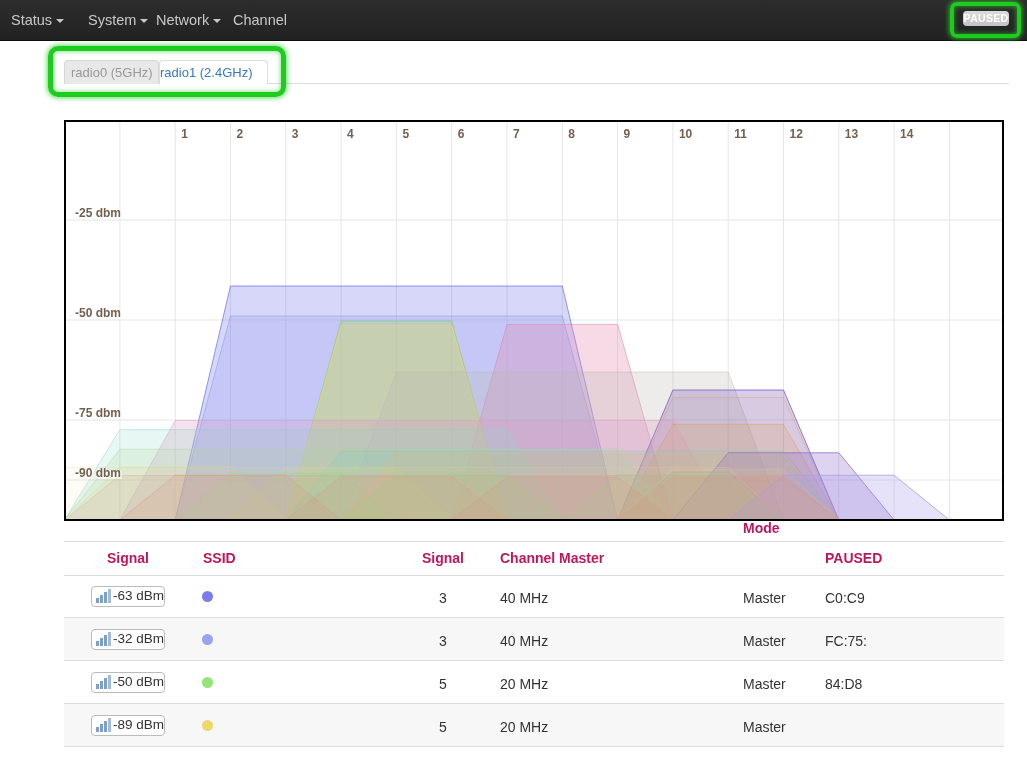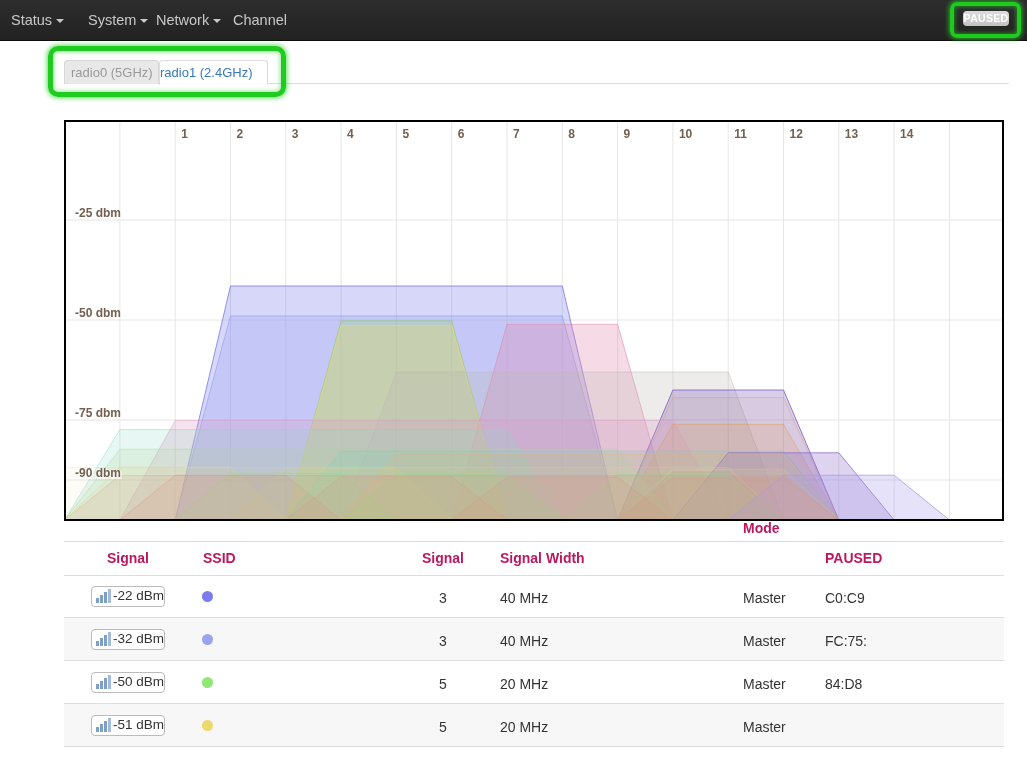--- a/index.html
+++ b/index.html
@@ -113,31 +113,31 @@
 <div class="hline" style="top:575px"></div>
 <div class="hline" style="top:617px"></div>
 <div class="stripe" style="top:618px"></div>
 <div class="hline" style="top:660px"></div>
 <div class="hline" style="top:703px"></div>
 <div class="stripe" style="top:704px"></div>
 <div class="hline" style="top:746px"></div>
 <div class="th" style="left:68px; top:550px; width:120px; text-align:center">Signal</div>
 <div class="th" style="left:203px; top:550px">SSID</div>
 <div class="th" style="left:383px; top:550px; width:120px; text-align:center">Signal</div>
-<div class="th" style="left:500px; top:550px">Signal Width</div>
+<div class="th" style="left:500px; top:550px">Channel Master</div>
 <div class="th" style="left:743px; top:520px">Mode</div>
 <div class="th" style="left:825px; top:550px">PAUSED</div>
 <div class="sigbtn" style="left:91px; top:586.0px">
     <span class="bars">
       <i style="left:0;height:5px"></i>
       <i style="left:4px;height:8px"></i>
       <i style="left:8px;height:11px"></i>
       <i style="left:12px;height:14px;background:#a4bcd9"></i>
     </span>
-    <span class="txt">-22 dBm</span>
+    <span class="txt">-63 dBm</span>
   </div>
 <div class="dot" style="left:201.5px; top:591.0px; background:#7b7bea"></div>
 <div class="td" style="left:383px; top:589.5px; width:120px; text-align:center">3</div>
 <div class="td" style="left:500px; top:589.5px">40 MHz</div>
 <div class="td" style="left:743px; top:589.5px">Master</div>
 <div class="td" style="left:825px; top:589.5px">C0:C9</div>
 <div class="sigbtn" style="left:91px; top:629.0px">
     <span class="bars">
       <i style="left:0;height:5px"></i>
       <i style="left:4px;height:8px"></i>
@@ -165,19 +165,19 @@
 <div class="td" style="left:500px; top:675.5px">20 MHz</div>
 <div class="td" style="left:743px; top:675.5px">Master</div>
 <div class="td" style="left:825px; top:675.5px">84:D8</div>
 <div class="sigbtn" style="left:91px; top:715.0px">
     <span class="bars">
       <i style="left:0;height:5px"></i>
       <i style="left:4px;height:8px"></i>
       <i style="left:8px;height:11px"></i>
       <i style="left:12px;height:14px;background:#a4bcd9"></i>
     </span>
-    <span class="txt">-51 dBm</span>
+    <span class="txt">-89 dBm</span>
   </div>
 <div class="dot" style="left:201.5px; top:720.0px; background:#ecd96a"></div>
 <div class="td" style="left:383px; top:718.5px; width:120px; text-align:center">5</div>
 <div class="td" style="left:500px; top:718.5px">20 MHz</div>
 <div class="td" style="left:743px; top:718.5px">Master</div>
 <div class="td" style="left:825px; top:759px">8A:D8</div>
 
 </body></html>

